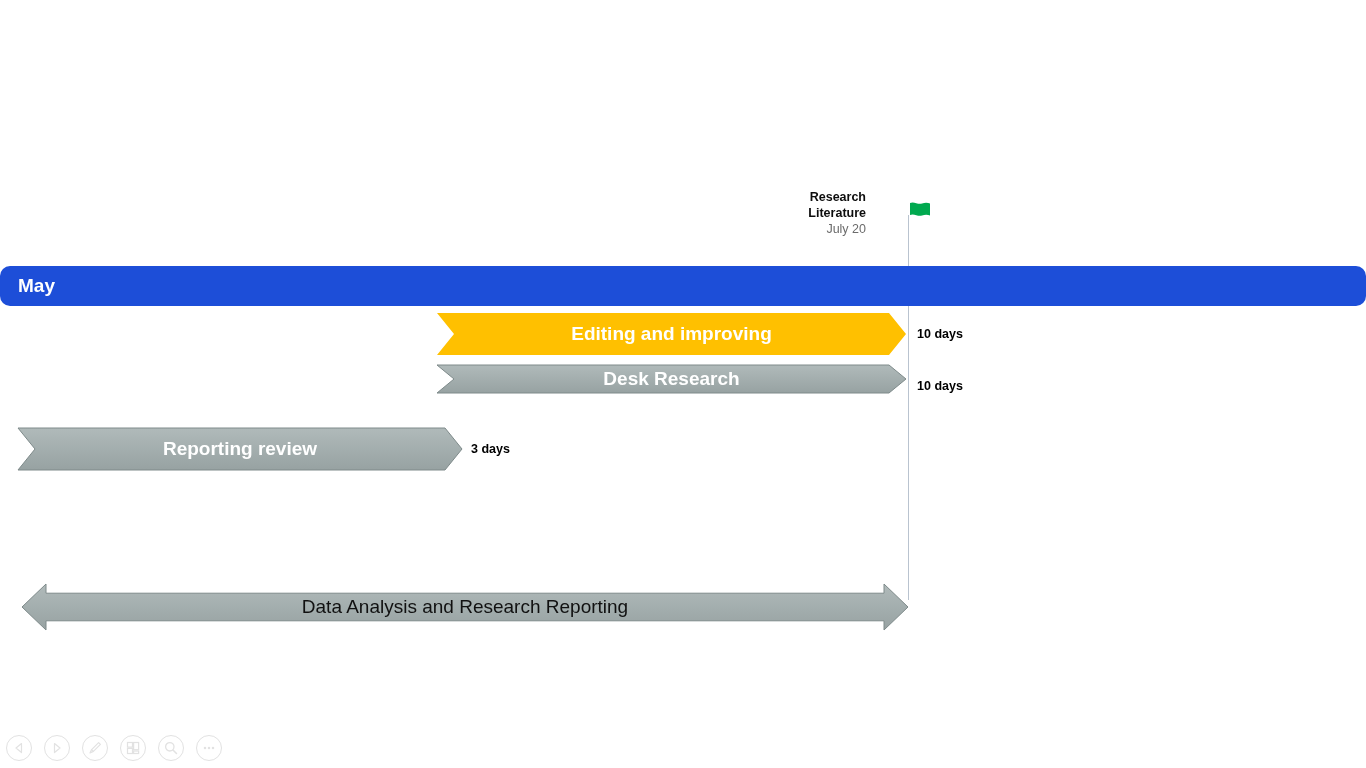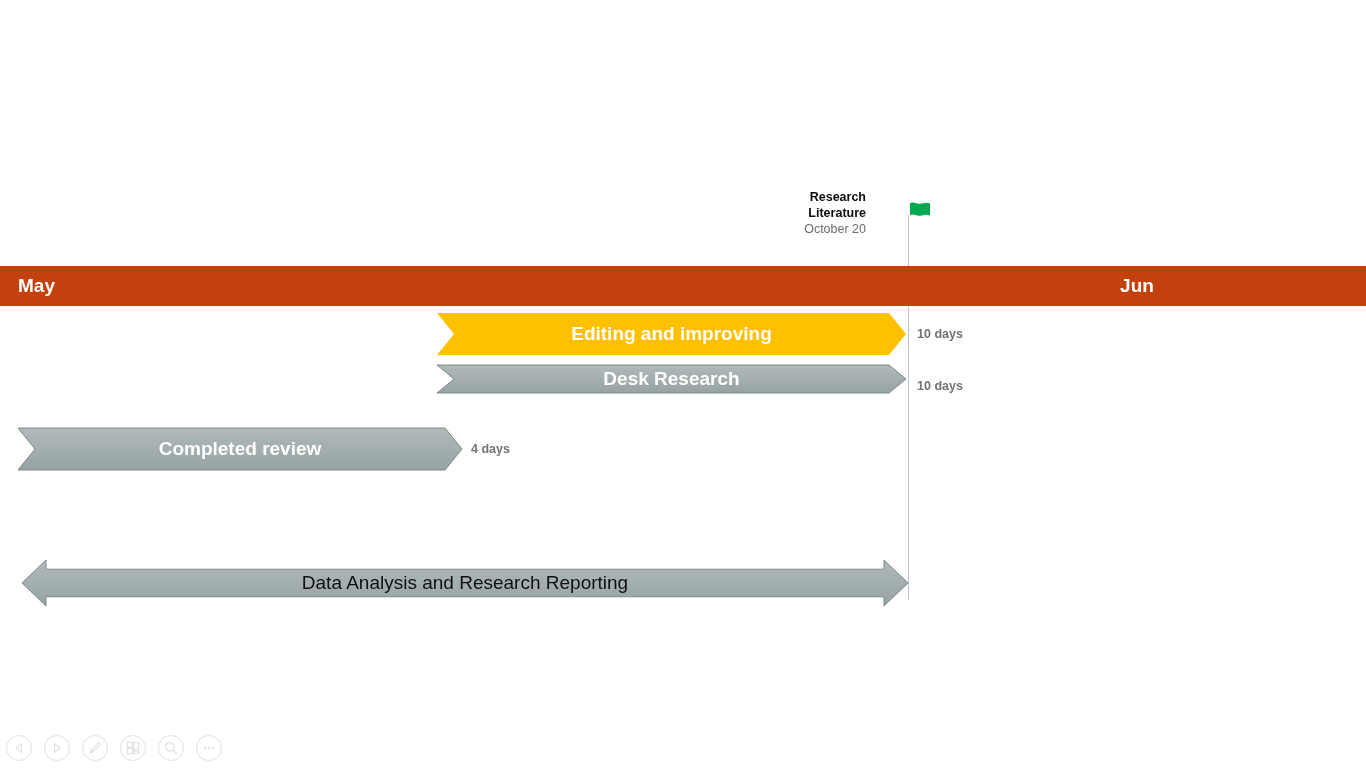--- a/index.html
+++ b/index.html
@@ -97,21 +97,21 @@
     white-space: nowrap;
     pointer-events: none;
   }
   .bar-label.white { color: #ffffff; font-weight: bold; }
   .bar-label.dark  { color: #111111; font-weight: normal; }
 
   .duration {
     position: absolute;
     font-size: 12.5px;
     font-weight: bold;
-    color: #737373;
+    color: #000000;
     white-space: nowrap;
     line-height: 14px;
   }
 
   
   .toolbar {
     position: absolute;
     display: flex;
     align-items: center;
   }
@@ -137,34 +137,31 @@
 <body>
 
 <div id="stage">
 
   <div class="milestone">
     <div class="milestone-line" id="ms-line" style="left: 908px; top: 215px; height: 385px; background: rgb(185, 195, 207);"></div>
 
     <div class="milestone-label" id="ms-label" style="right: 500px; top: 189px;">
       <span class="ms-title">Research</span>
       <span class="ms-title">Literature</span>
-      <span class="ms-date">October 20</span>
+      <span class="ms-date">July 20</span>
     </div>
 
     <svg class="flag-icon" id="ms-flag" viewBox="0 0 22 26" style="left: 909px; top: 202px;">
       <path id="flag-banner" d="M1,1 C5,-1 9,3 13,1.5 C16,0.4 19,0.6 21,1.6 L21,13.6 C19,12.6 16,12.4 13,13.5 C9,15 5,11 1,13 Z" fill="#00A94F"></path>
     </svg>
   </div>
 
-  <div class="month-header" id="month-header" style="top: 266px; height: 40px; background: #c2410c;">
+  <div class="month-header" id="month-header" style="top: 266px; height: 40px; background: #1d4ed8; border-radius: 10px;">
       <div class="month-cell align-left" style="left: 0px; width: 908px;">
         <span>May</span>
-      </div>
-      <div class="month-cell align-center" style="left: 908px; width: 458px;">
-        <span>Jun</span>
       </div>
     </div>
 
   <div id="bars-layer">
       <div class="bar" style="left: 437px; top: 313px; width: 469px; height: 42px;">
         <svg viewBox="0 0 469 42" preserveAspectRatio="none">
           <defs>
             <linearGradient id="grad0" x1="0" y1="0" x2="0" y2="1">
               <stop offset="0%" stop-color="#FFC000"></stop>
               <stop offset="100%" stop-color="#FFC000"></stop>
@@ -189,40 +186,40 @@
       <div class="bar" style="left: 18px; top: 428px; width: 444px; height: 42px;">
         <svg viewBox="0 0 444 42" preserveAspectRatio="none">
           <defs>
             <linearGradient id="grad2" x1="0" y1="0" x2="0" y2="1">
               <stop offset="0%" stop-color="#B0BABA"></stop>
               <stop offset="100%" stop-color="#97A2A2"></stop>
             </linearGradient>
           </defs>
           <path d="M0,0 L427,0 L444,21 L427,42 L0,42 L17,21 Z" fill="url(#grad2)" stroke="#7E8A8A" stroke-width="1" vector-effect="non-scaling-stroke"></path>
         </svg>
-        <div class="bar-label white">Completed review</div>
-      </div>
-      <div class="bar" style="left: 22px; top: 560px; width: 886px; height: 46px;">
+        <div class="bar-label white">Reporting review</div>
+      </div>
+      <div class="bar" style="left: 22px; top: 584px; width: 886px; height: 46px;">
         <svg viewBox="0 0 886 46" preserveAspectRatio="none">
           <defs>
             <linearGradient id="grad3" x1="0" y1="0" x2="0" y2="1">
               <stop offset="0%" stop-color="#B0BABA"></stop>
               <stop offset="100%" stop-color="#97A2A2"></stop>
             </linearGradient>
           </defs>
           <path d="M0,23 L24,0 L24,9.200000000000001 L862,9.200000000000001 L862,0 L886,23 L862,46 L862,36.800000000000004 L24,36.800000000000004 L24,46 Z" fill="url(#grad3)" stroke="#7E8A8A" stroke-width="1" vector-effect="non-scaling-stroke"></path>
         </svg>
         <div class="bar-label dark">Data Analysis and Research Reporting</div>
       </div>
     </div>
 
   <div id="durations-layer">
       <div class="duration" style="left: 917px; top: 327px;">10 days</div>
       <div class="duration" style="left: 917px; top: 379px;">10 days</div>
-      <div class="duration" style="left: 471px; top: 442px;">4 days</div>
+      <div class="duration" style="left: 471px; top: 442px;">3 days</div>
     </div>
 
   <div class="toolbar" id="toolbar" style="left: 6px; top: 735px;">
       <button class="tool-btn" title="Previous">
         <svg width="14" height="14" viewBox="0 0 14 14">
           <path d="M9.5,2.5 L4,7 L9.5,11.5 Z" fill="none" stroke="#e2e2e2" stroke-width="1.2" stroke-linejoin="round"></path>
         </svg>
       </button>
       <button class="tool-btn" title="Next">
         <svg width="14" height="14" viewBox="0 0 14 14">

